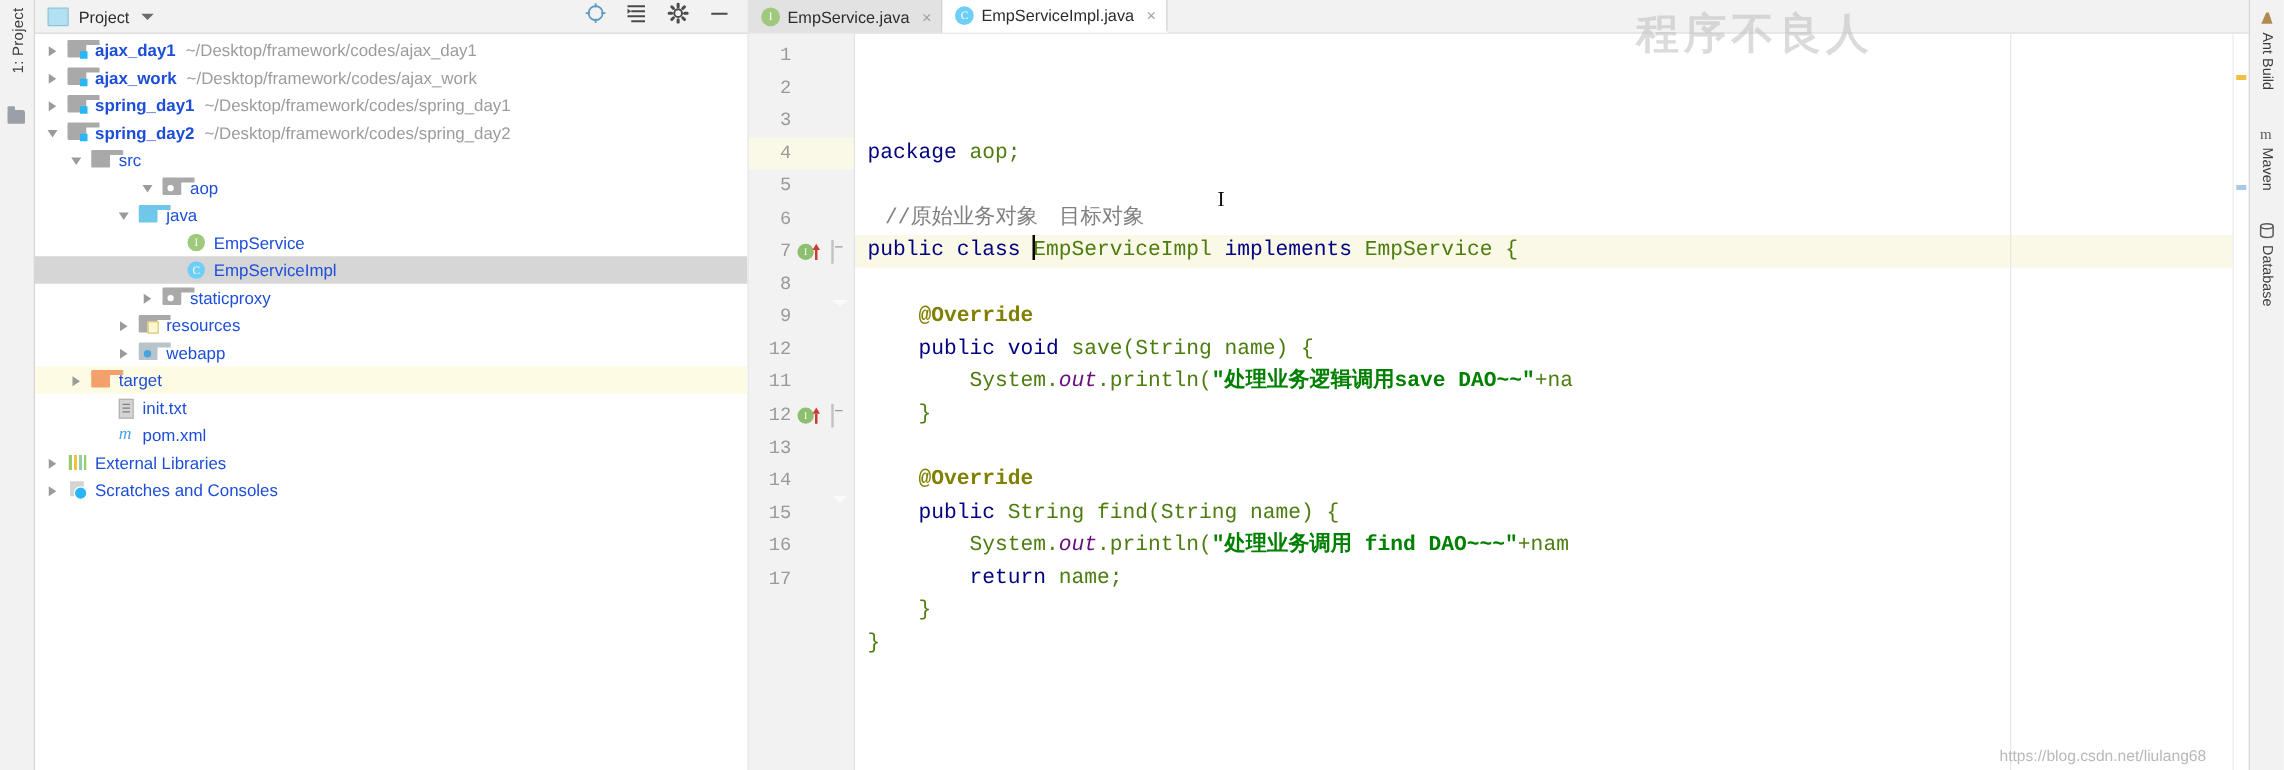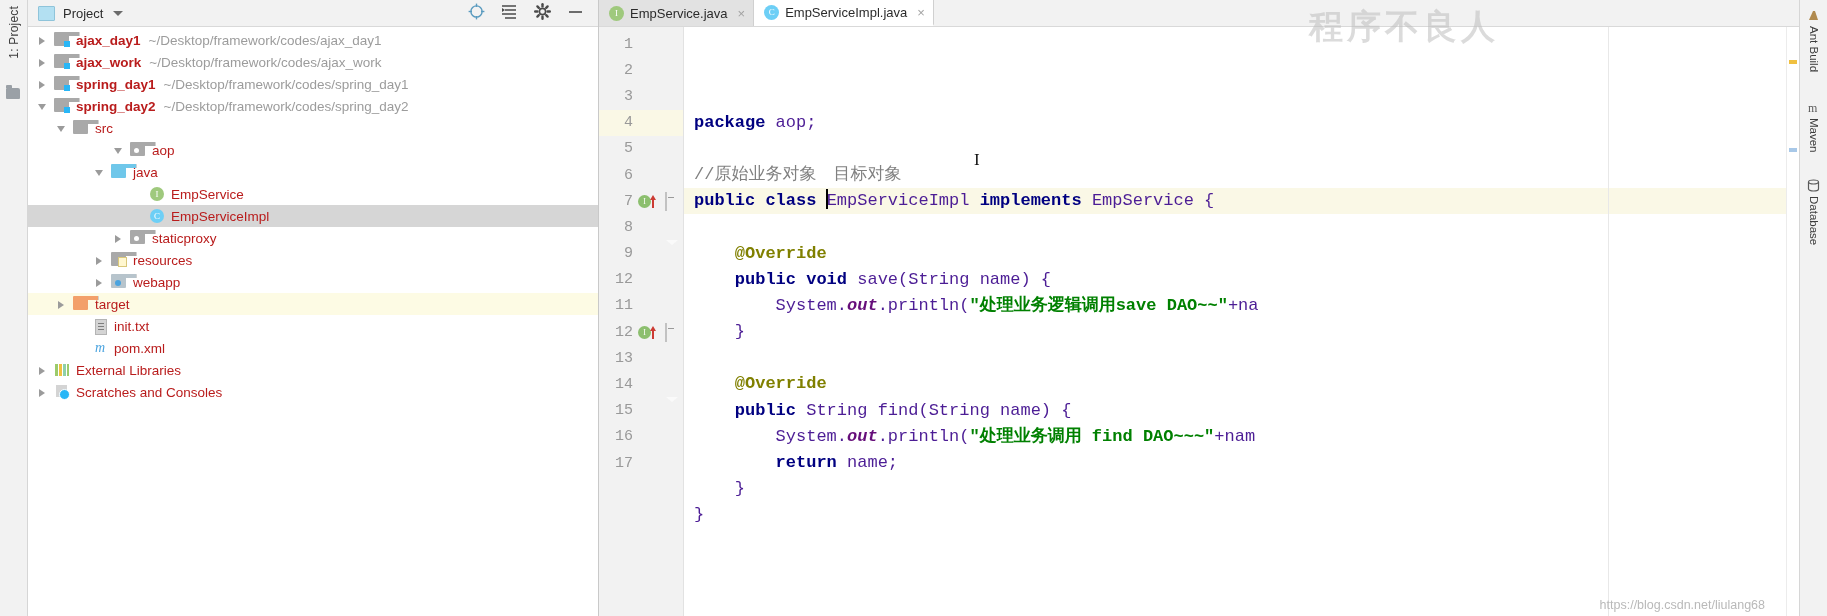--- a/index.html
+++ b/index.html
@@ -282,21 +282,21 @@
   .ic-scratch .page {
     position: absolute; left: 2px; top: 1px;
     width: 11px; height: 12px; background: #d4d4d4;
   }
   .ic-scratch .clock {
     position: absolute; left: 5px; bottom: 0px;
     width: 9px; height: 9px; border-radius: 50%;
     background: #29b6f6; border: 1px solid #ffffff;
   }
 
-  .node-name { font-weight: bold; color: #b91c1c; }
+  .node-name { font-weight: bold; color: #1d4ed8; }
   .node-name.plain { font-weight: normal; }
   .node-path { color: #9c9c9c; margin-left: 8px; font-weight: normal; }
 
   
   .editor-area {
     flex: 1;
     display: flex; flex-direction: column;
     min-width: 0;
     position: relative;
     background: #ffffff;
@@ -427,26 +427,26 @@
     padding-left: 10px;
     white-space: pre;
     overflow: hidden;
     color: #000000;
   }
   .cline { height: 26.2px; position: relative; }
   .cline.cur {
     background: #faf8e6;
     box-shadow: -10px 0 0 #faf8e6;
   }
-  .kw { color: #000080; font-weight: bold; }
-  .cmt { color: #808080; }
+  .kw { color: #000080; font-weight: normal; }
+  .cmt { color: #808080; margin-left: 14px; }
   .str { color: #008000; font-weight: bold; }
   .ann { color: #808000; font-weight: bold; }
-  .fld { color: #660e7a; font-weight: bold; font-style: italic; }
-  .plain-t { color: #4c1d95; }
+  .fld { color: #660e7a; font-weight: normal; font-style: italic; }
+  .plain-t { color: #4d7c0f; }
 
   .caret {
     display: inline-block;
     width: 2px; height: 20px;
     background: #000;
     vertical-align: -4px;
     margin: 0 -1px;
   }
   .mouse-cursor {
     position: absolute;

